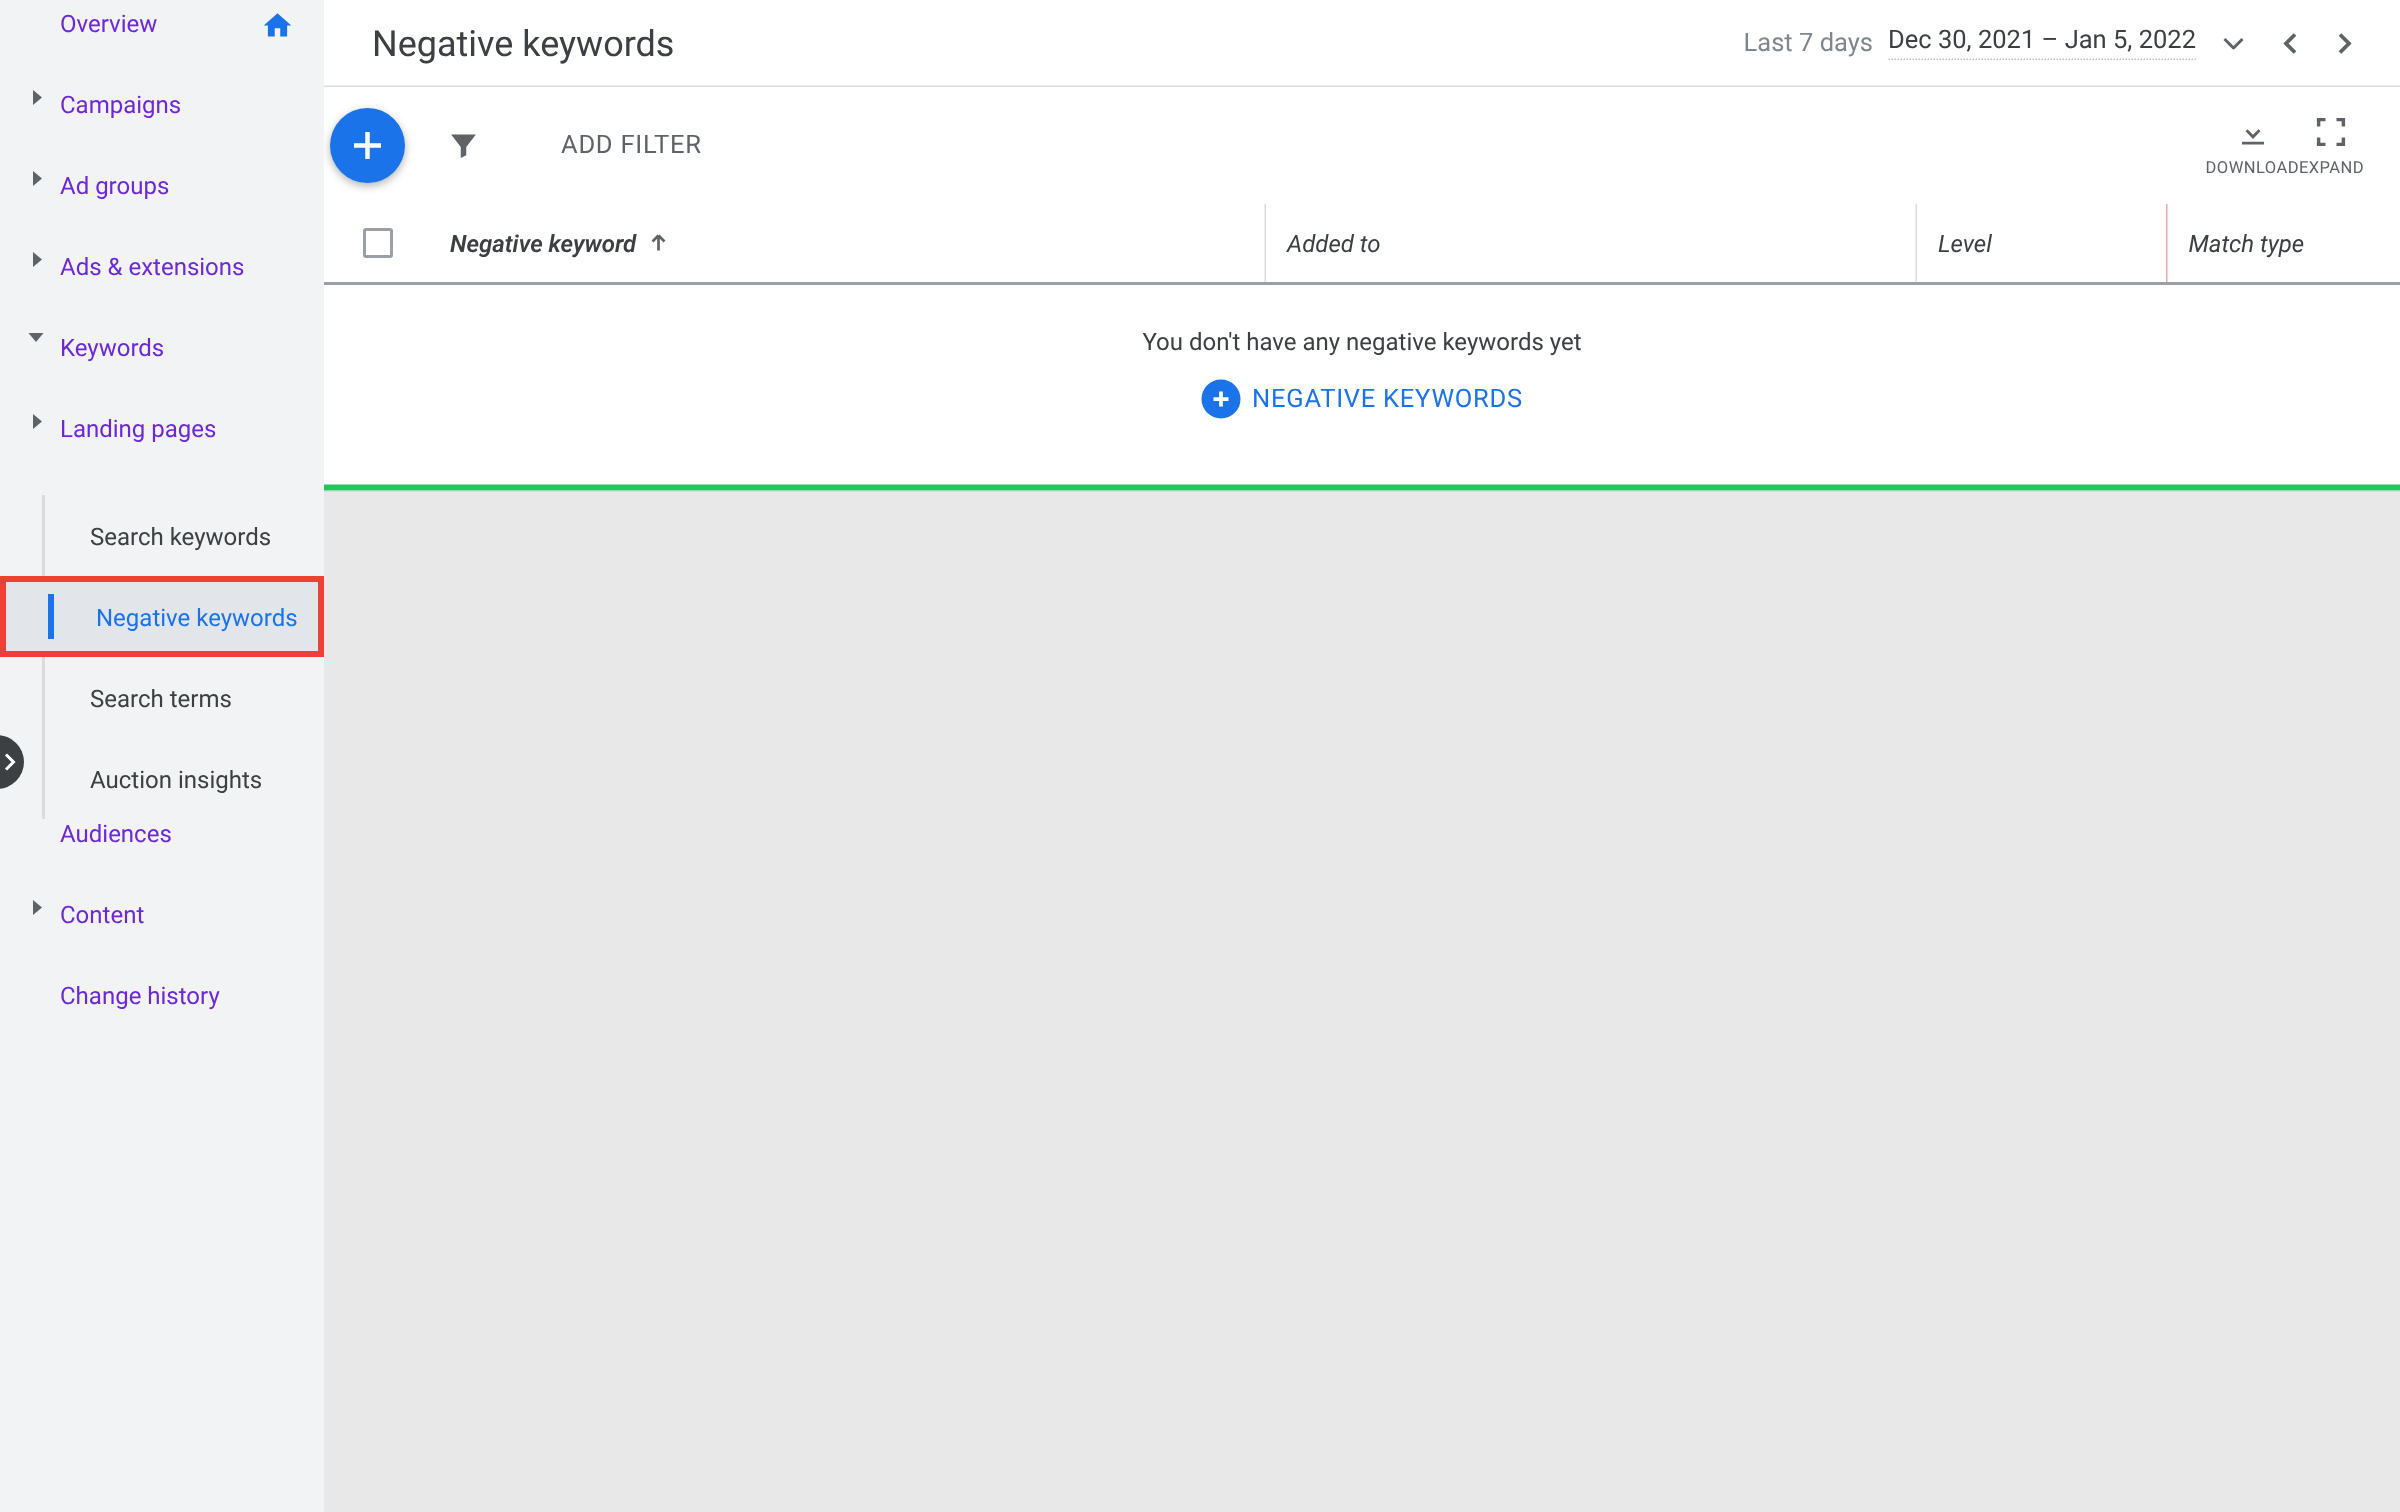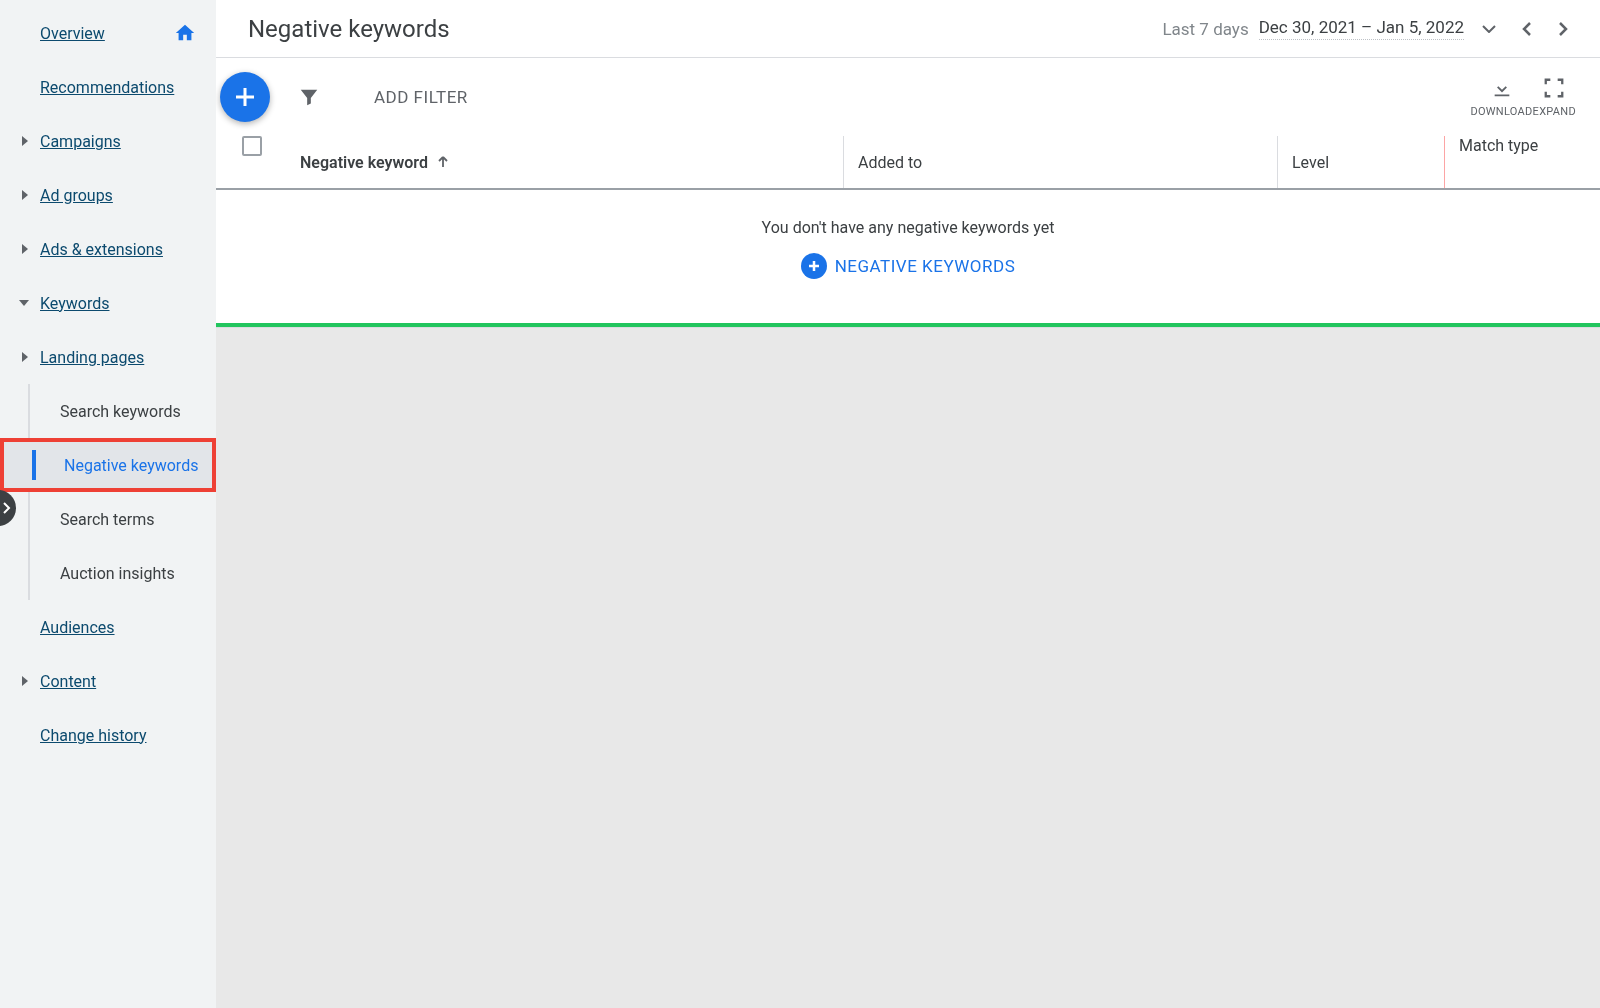--- a/index.html
+++ b/index.html
@@ -1,20 +1,20 @@
 <!DOCTYPE html>
 <html><head>
   <meta charset="utf-8">
   <style>
     * { margin: 0; padding: 0; box-sizing: border-box; font-family: Roboto, Arial, sans-serif; }
     body { display: flex; background: #fff; color: #3c4043; }
     
     
     .sidebar { width: 216px; background: #f1f3f4; min-height: 1008px; position: relative; padding-top: 6px; }
-    .sidebar-item { display: flex; align-items: center; height: 54px; padding-left: 40px; font-size: 16px; color: #0c4a6e; cursor: pointer; position: relative; text-decoration: underline; }
+    .sidebar-item { display: flex; height: 54px; padding-left: 40px; font-size: 16px; color: #6d28d9; cursor: pointer; position: relative; }
     .sidebar-item.top { padding-right: 20px; justify-content: flex-start; }
     .chevron { position: absolute; left: 22px; width: 0; height: 0; }
     .chevron-right { border-left: 6px solid #5f6368; border-top: 5px solid transparent; border-bottom: 5px solid transparent; }
     .chevron-down { border-top: 6px solid #5f6368; border-left: 5px solid transparent; border-right: 5px solid transparent; left: 19px; }
     .home-icon { color: #1a73e8; font-size: 22px; margin-left: auto; }
     .sub-line { position: absolute; left: 28px; top: 0; bottom: 0; width: 2px; background: #dadce0; }
     .sub-item { display: flex; align-items: center; height: 54px; padding-left: 60px; font-size: 16px; color: #3c4043; cursor: pointer; position: relative; margin-left: 0; }
     .sub-item.active { color: #1a73e8; background: #e2e5e9; }
     .sub-item.active::before { content: ''; position: absolute; left: 28px; top: 8px; bottom: 8px; width: 4px; background: #1a73e8; }
     .highlight-box { border: 4px solid #ee4035; }
@@ -33,21 +33,21 @@
     .toolbar-wrap { padding: 0 0; border-bottom: 1px solid #dadce0; background: #0f766e; }
     .toolbar-wrap-inner { background: #fff; }
     .toolbar { display: flex; align-items: center; padding: 14px 24px 14px 0; }
     .fab { width: 50px; height: 50px; border-radius: 50%; background: #1a73e8; display: flex; align-items: center; justify-content: center; color: #fff; font-size: 30px; margin-left: 4px; cursor: pointer; box-shadow: 0 2px 6px rgba(0,0,0,0.3); }
     .filter-icon { margin-left: 28px; color: #5f6368; cursor: pointer; }
     .add-filter { margin-left: 54px; color: #5f6368; font-size: 17px; letter-spacing: 0.5px; cursor: pointer; }
     .toolbar-right { margin-left: auto; display: flex; }
     .tool-btn { display: flex; flex-direction: column; align-items: center; gap: 6px; cursor: pointer; color: #5f6368; }
     .tool-btn-label { font-size: 11px; letter-spacing: 0.3px; }
     
-    .table-head { display: flex; align-items: flex-start; height: 54px; border-bottom: 2px solid #9aa0a6; }
+    .table-head { display: flex; align-items: center; height: 54px; border-bottom: 2px solid #9aa0a6; font-style: italic; }
     .th { padding: 0 12px; font-size: 16px; color: #3c4043; display: flex; align-items: center; gap: 8px; }
     .th-check { width: 72px; justify-content: center; }
     .th-keyword { width: 556px; font-weight: 600; border-right: 1px solid #dadce0; height: 100%; }
     .th-added { width: 434px; border-right: 1px solid #dadce0; height: 100%; padding-left: 14px; }
     .th-level { width: 167px; border-right: 1px solid #fca5a5; height: 100%; padding-left: 14px; }
     .th-match { flex: 1; padding-left: 14px; }
     .checkbox { width: 20px; height: 20px; border: 2px solid #9aa0a6; border-radius: 2px; }
     .sort-arrow { color: #5f6368; }
     
     .empty-state { padding: 28px 4px 44px; text-align: center; border-bottom: 4px solid #22c55e; }
@@ -69,23 +69,20 @@
 </div>
 
 <nav class="sidebar">
   <div class="sidebar-item top">
     <span>Overview</span>
     <span class="home-icon">
       <svg width="22" height="22" viewBox="0 0 24 24" fill="#1a73e8">
           <path d="M10 20v-6h4v6h5v-8h3L12 3 2 12h3v8z"></path>
         </svg>
     </span>
-  </div>
-  <div class="sidebar-item">
-    <span>Recommendations</span>
   </div>
   <div class="sidebar-item">
     <span class="chevron chevron-right"></span>
     <span>Campaigns</span>
   </div>
   <div class="sidebar-item">
     <span class="chevron chevron-right"></span>
     <span>Ad groups</span>
   </div>
   <div class="sidebar-item">

